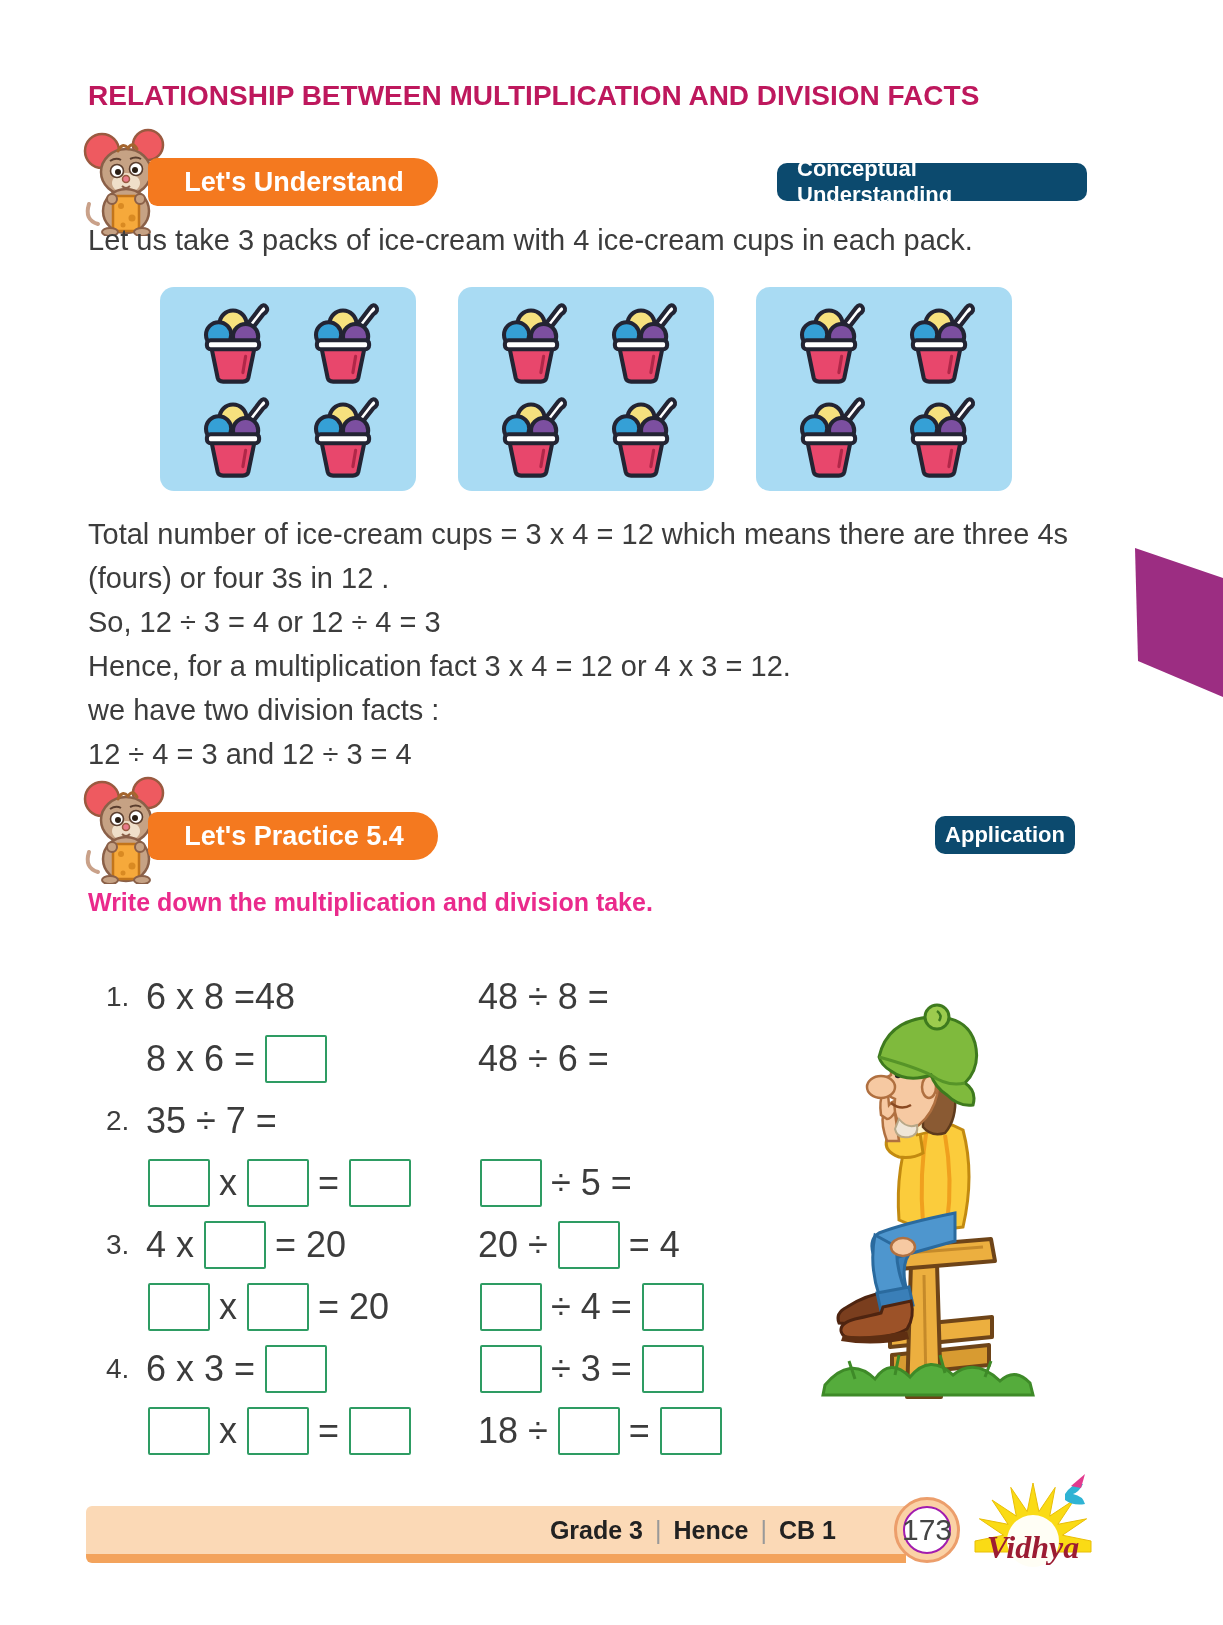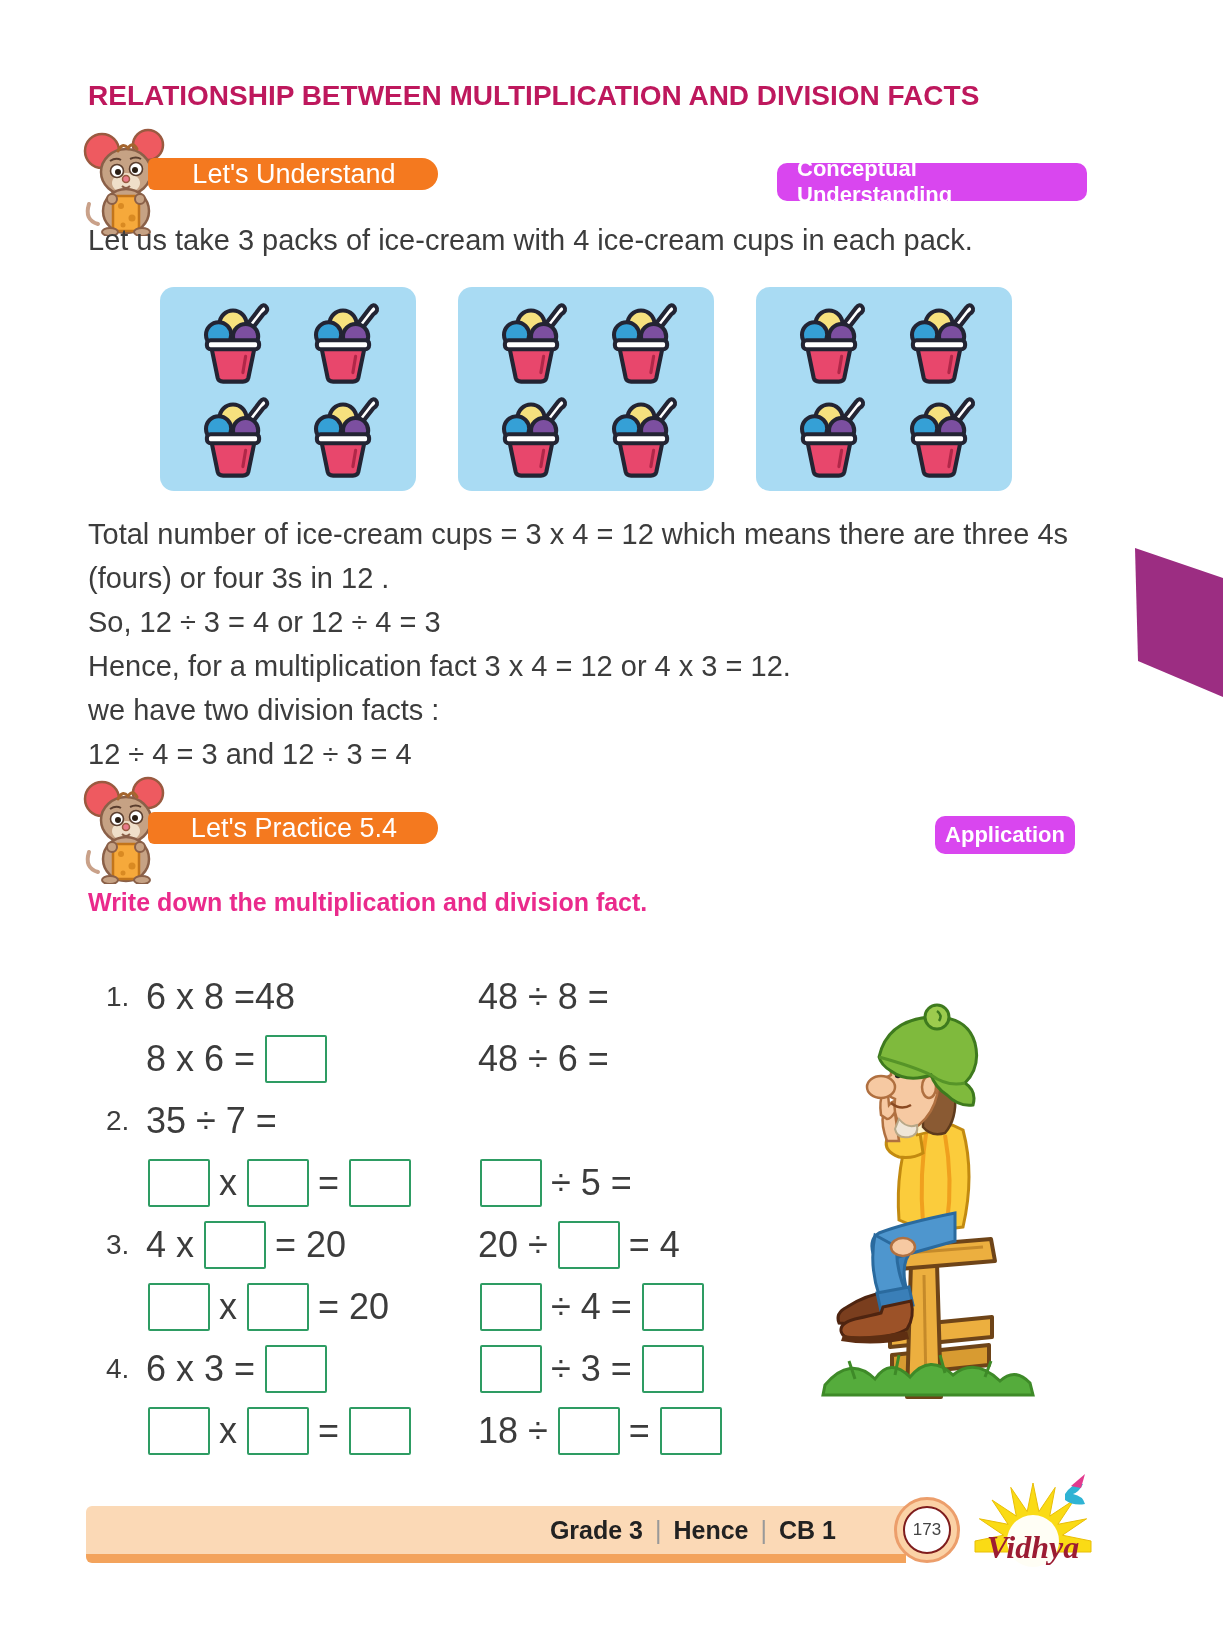--- a/index.html
+++ b/index.html
@@ -4,24 +4,24 @@
 <style>
   html,body{margin:0;padding:0;background:#ffffff;}
   .page{position:relative;width:1223px;height:1625px;background:#ffffff;overflow:hidden;
         font-family:"Liberation Sans", sans-serif;color:#3c3c3c;}
   
   .title{position:absolute;left:88px;top:80px;margin:0;font-size:28px;font-weight:bold;
          color:#be185d;letter-spacing:0px;}
   
   .mascot{position:absolute;width:90px;height:110px;}
   .mascot svg{width:100%;height:100%;}
-  .badge-lg{position:absolute;left:148px;width:290px;height:32px;background:#f4791f;
-            border-radius:10px 26px 26px 10px;color:#fff;font-weight:normal;font-size:27px;
+  .badge-lg{position:absolute;left:148px;width:290px;height:48px;background:#f4791f;
+            border-radius:10px 26px 26px 10px;color:#fff;font-weight:bold;font-size:27px;
             display:flex;align-items:center;justify-content:center;padding-left:2px;box-sizing:border-box;}
-  .tag{position:absolute;height:38px;background:#d946ef;border-radius:10px;color:#fff;
+  .tag{position:absolute;height:38px;background:#0c4a6e;border-radius:10px;color:#fff;
        font-weight:bold;font-size:22px;display:flex;align-items:center;justify-content:center;
        padding:0 20px;box-sizing:border-box;}
   
   .intro{position:absolute;left:88px;top:224px;margin:0;font-size:29px;text-align:center;}
   .bodytext{position:absolute;left:88px;top:512px;width:1060px;}
   .bodytext p{margin:0;font-size:29px;line-height:44px;}
   
   .packs{position:absolute;left:160px;top:287px;display:flex;gap:42px;}
   .pack{width:256px;height:204px;background:#a9dbf3;border-radius:14px;display:grid;
         grid-template-columns:repeat(2,1fr);justify-items:center;align-items:center;
@@ -43,23 +43,23 @@
   
   .character{position:absolute;left:795px;top:995px;width:400px;height:405px;}
   
   .fbar{position:absolute;left:86px;top:1506px;width:820px;height:48px;background:#fbd9b6;
         border-radius:6px 0 0 0;display:flex;align-items:center;justify-content:flex-end;
         padding-right:70px;box-sizing:border-box;font-size:25px;font-weight:bold;color:#222;}
   .fstrip{position:absolute;left:86px;top:1554px;width:820px;height:9px;background:#f3a35c;border-radius:0 0 0 6px;}
   .fbar .sep{color:#999;font-weight:normal;margin:0 12px;}
   .cap{position:absolute;left:894px;top:1497px;width:66px;height:66px;border-radius:50%;
        background:#fbd2a6;border:3px solid #ec9e6b;box-sizing:border-box;}
-  .capin{position:absolute;left:6px;top:6px;right:6px;bottom:6px;background:#fff;border:2px solid #7f1d1d;
+  .capin{position:absolute;left:6px;top:6px;right:6px;bottom:6px;background:#fff;border:2px solid #a21caf;
          border-radius:50%;display:flex;align-items:center;justify-content:center;
-         font-size:17px;color:#444;}
+         font-size:30px;color:#444;}
   .brandlogo{position:absolute;left:952px;top:1456px;width:162px;height:115px;}
   .hidden-defs{position:absolute;width:0;height:0;overflow:hidden;}
 </style>
 </head>
 <body>
 
 <svg class="hidden-defs" aria-hidden="true">
   <defs>
     <symbol id="icCup" viewBox="0 0 100 100">
       <g stroke="#232433" stroke-width="4.5" stroke-linejoin="round" stroke-linecap="round">
@@ -175,21 +175,21 @@
   </div>
 
   <div class="mascot" style="left:82px;top:774px;">
     <svg>
         <use href="#icMouse"></use>
       </svg>
   </div>
   <div class="badge-lg" style="top:812px;">Let's Practice 5.4</div>
   <div class="tag" style="left:935px;top:816px;width:140px;">Application</div>
 
-  <h2 class="pheading">Write down the multiplication and division fact.</h2>
+  <h2 class="pheading">Write down the multiplication and division take.</h2>
 
   <div class="exercises">
       <div class="exrow">
         <span class="exnum">1.</span>
         <div class="excell left">
           <span class="tok">6 x 8 =48</span>
         </div>
         <div class="excell right">
           <span class="tok">48 ÷ 8 =</span>
         </div>

